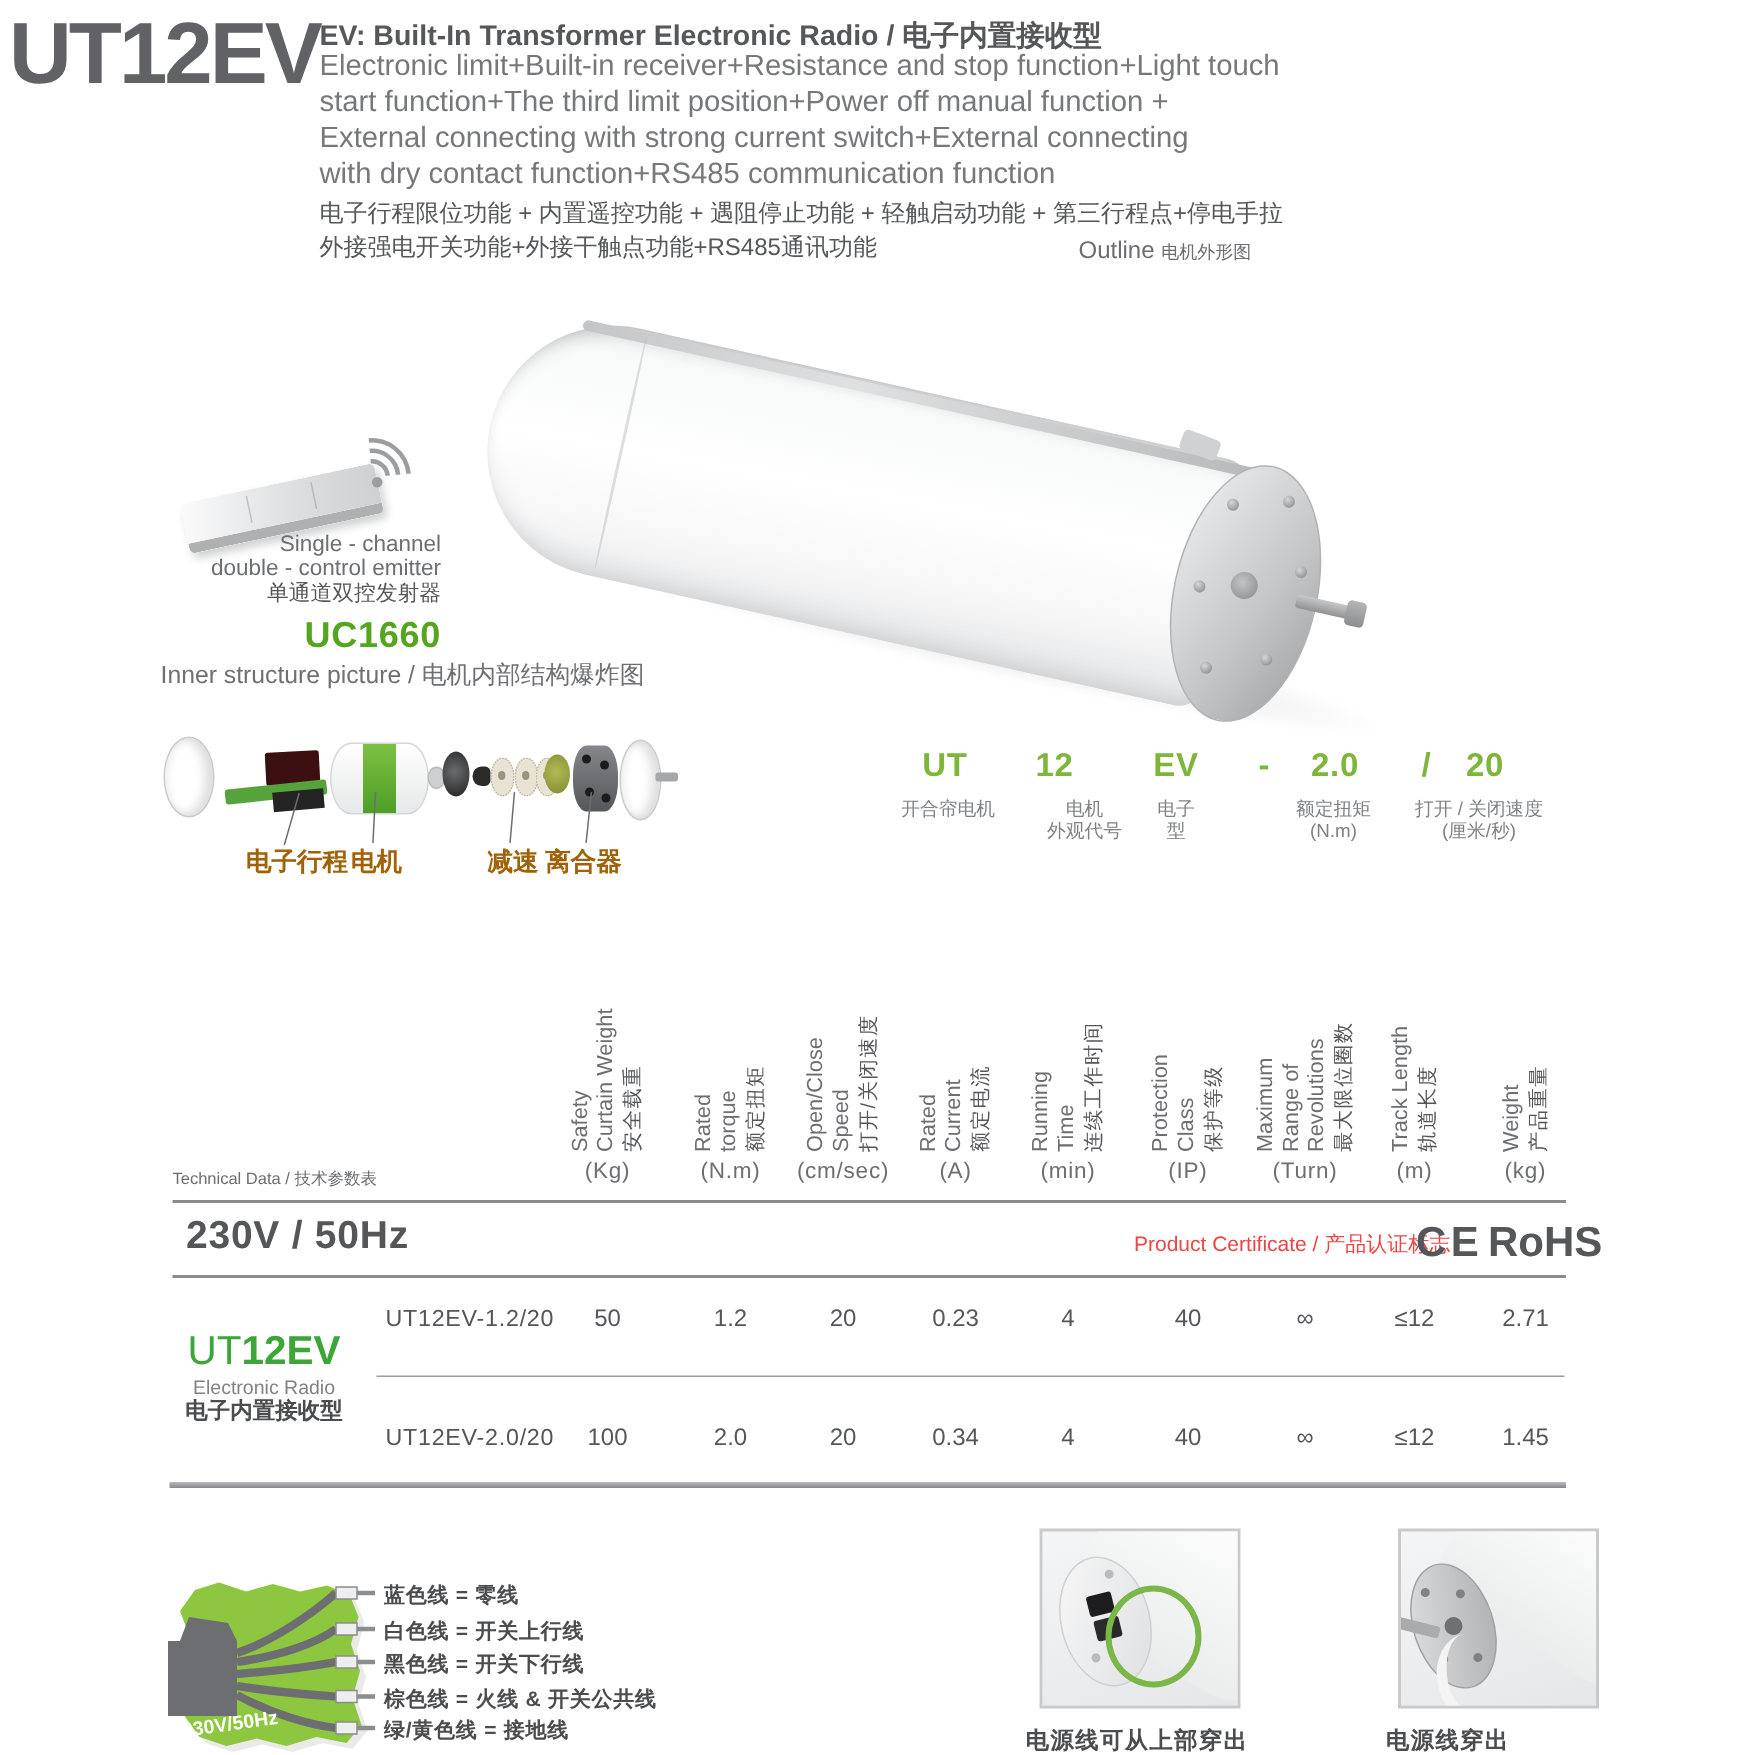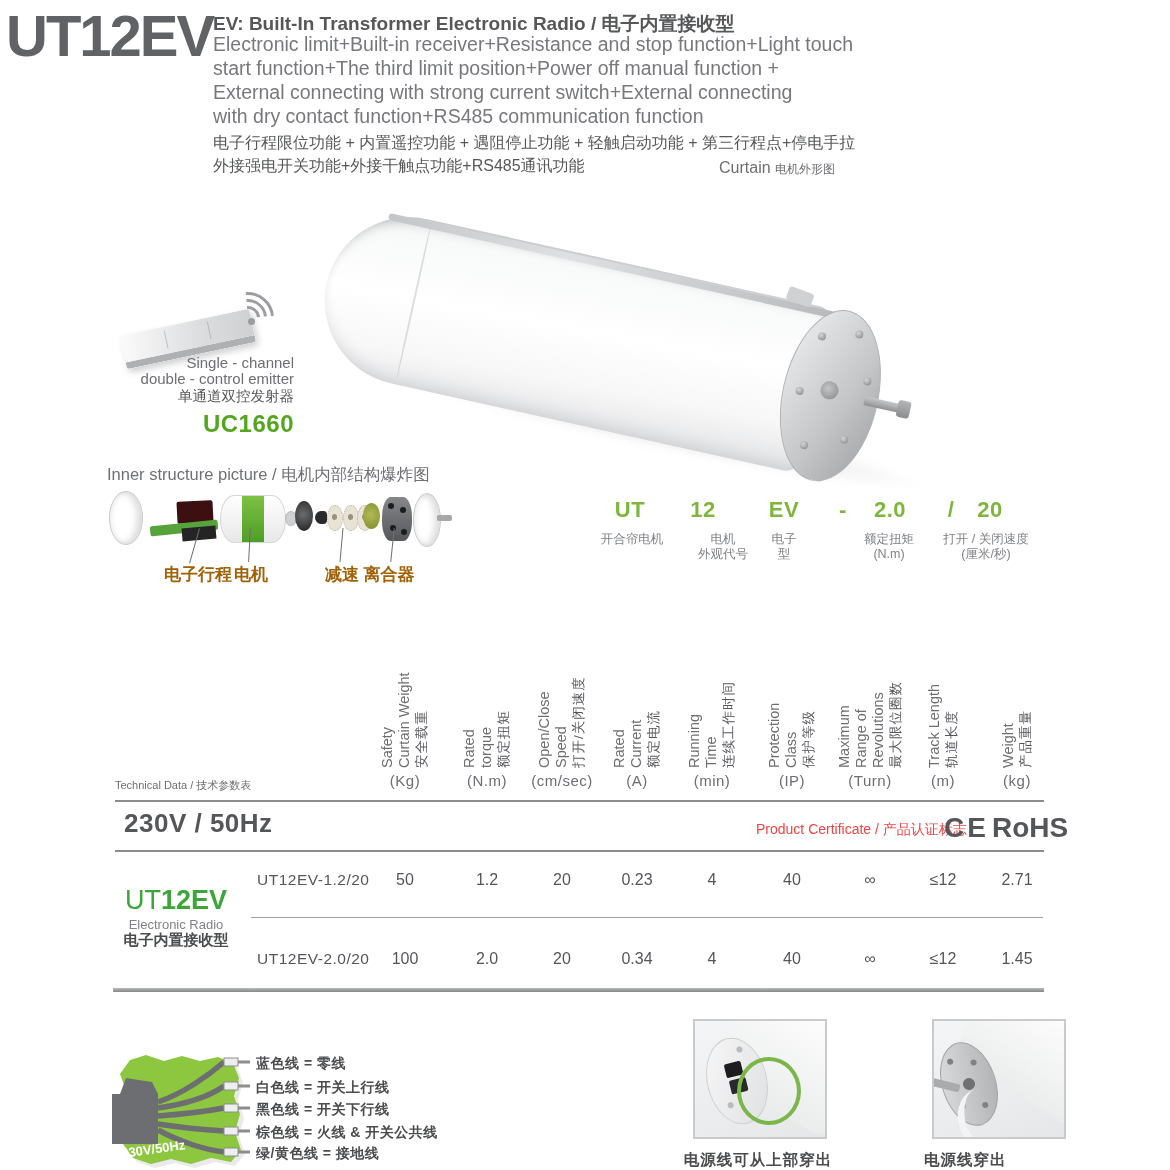--- a/index.html
+++ b/index.html
@@ -122,21 +122,21 @@
 
   <div class="ab title">UT12EV</div>
   <div class="ab subhead">EV: Built-In Transformer Electronic Radio  / 电子内置接收型</div>
   <div class="ab desc pre">Electronic limit+Built-in receiver+Resistance and stop function+Light touch
 start function+The third limit position+Power off manual function +
 External connecting with strong current switch+External connecting
 with dry contact function+RS485 communication function</div>
   <div class="ab desc-cn pre">电子行程限位功能 +  内置遥控功能 + 遇阻停止功能 + 轻触启动功能 + 第三行程点+停电手拉
 外接强电开关功能+外接干触点功能+RS485通讯功能</div>
   <div class="ab outline">
-    <span>Curtain</span>
+    <span>Outline</span>
     <small>电机外形图</small>
   </div>
 
   <div class="ab motor">
     <div class="ab m-reflect"></div>
     <div class="ab m-body">
       <div class="ab m-rail"></div>
       <div class="ab m-seam"></div>
       <div class="ab m-tab"></div>
       <div class="ab m-cap">
@@ -161,21 +161,21 @@
   <span class="ab em-arc" style="left:229px;top:299px;width:32px;height:32px"></span>
   <span class="ab em-arc" style="left:222px;top:292px;width:46px;height:46px"></span>
   <span class="ab em-dot"></span>
   <div class="ab em-text">
     <div class="em-l1">Single - channel</div>
     <div class="em-l1">double - control emitter</div>
     <div class="em-l3">单通道双控发射器</div>
     <div class="em-model">UC1660</div>
   </div>
 
-  <div class="ab sec-title" style="left:107px;top:464px">Inner structure picture / 电机内部结构爆炸图</div>
+  <div class="ab sec-title" style="left:107px;top:439px">Inner structure picture / 电机内部结构爆炸图</div>
   <div class="ab ix">
     <div class="ab ix-ring" style="left:4px;top:8px;width:32px;height:52px"></div>
     <div class="ab ix-chip"></div>
     <div class="ab ix-pcb"></div>
     <div class="ab ix-bracket"></div>
     <div class="ab ix-motor">
       <div class="ab ix-band"></div>
     </div>
     <div class="ab ix-nub"></div>
     <div class="ab ix-disc"></div>

